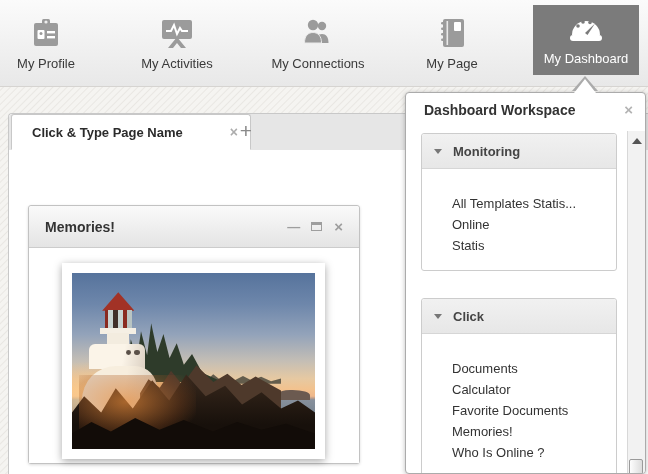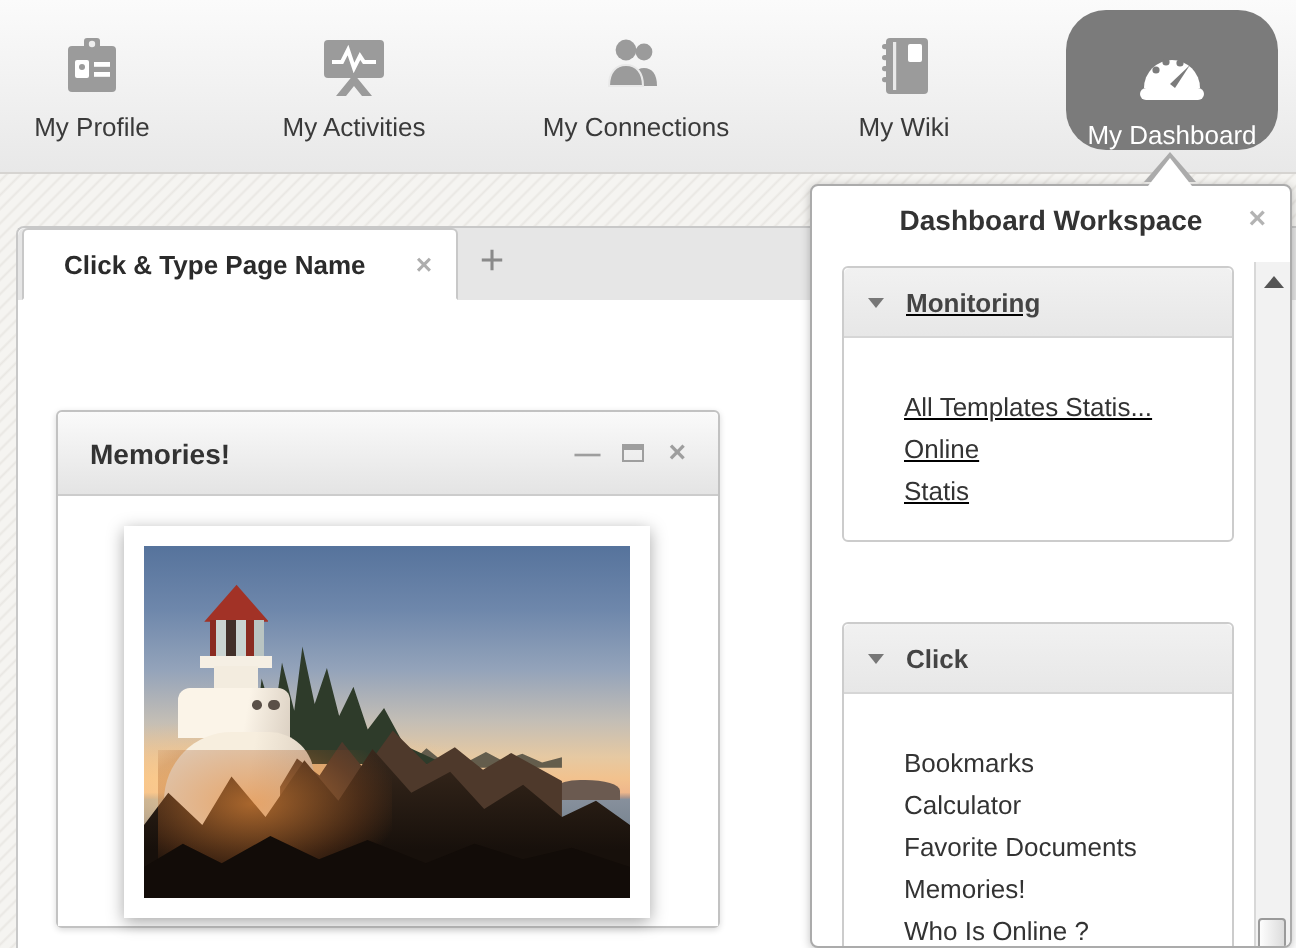--- a/index.html
+++ b/index.html
@@ -20,40 +20,39 @@
     border-bottom:1px solid #d6d4d1;z-index:10;
   }
   .nav-item{
     position:absolute;top:0;height:82px;width:110px;
     display:flex;flex-direction:column;align-items:center;justify-content:flex-start;
     padding-top:14px;box-sizing:border-box;cursor:pointer;
   }
   .nav-item .nav-icon{height:38px;display:flex;align-items:center;justify-content:center;}
   .nav-item .nav-label{font-size:13px;color:#3a3a3a;margin-top:4px;white-space:nowrap;}
   .nav-item.selected{
-    top:5px;height:70px;width:106px;background:#7b7b7b;border-radius:20px;
+    top:5px;height:70px;width:106px;background:#7b7b7b;border-radius:0;
     padding-top:4px;
-    justify-content:flex-end;
   }
   .nav-item.selected .nav-label{color:#ffffff;}
   .np{left:-9px}.na{left:122px}.nc{left:263px}.nw{left:397px}.nd{left:533px}
   .icon-svg{display:block}
 
   
   .main-container{
     position:absolute;left:8px;top:113px;width:640px;height:361px;
     background:#ffffff;border:1px solid #c8c8c8;border-right:none;border-bottom:none;
     border-radius:4px 0 0 0;box-sizing:border-box;z-index:5;
   }
   .tab-strip{
     position:relative;height:36px;background:#e6e6e6;
     border-bottom:1px solid #cccccc;border-radius:4px 0 0 0;
   }
   .tab-active{
-    position:absolute;left:2px;top:0;width:218px;height:36px;box-sizing:border-box;
+    position:absolute;left:2px;top:0;width:240px;height:36px;box-sizing:border-box;
     background:#ffffff;border:1px solid #c8c8c8;border-bottom:1px solid #ffffff;
     border-radius:3px 3px 0 0;display:flex;align-items:center;padding:0 12px 0 20px;
     cursor:pointer;
   }
   .tab-active .tab-label{font-size:13px;font-weight:bold;color:#2b2b2b;white-space:nowrap;flex:1;}
   .tab-close{font-size:14px;font-weight:bold;color:#adadad;margin-left:8px;cursor:pointer;}
   .new-tab{
     position:absolute;left:226px;top:0;width:22px;height:36px;line-height:34px;
     text-align:center;font-size:21px;color:#8a8a8a;cursor:pointer;
   }
@@ -130,32 +129,32 @@
     position:absolute;left:572px;top:76px;width:0;height:0;z-index:31;
     border-left:13px solid transparent;border-right:13px solid transparent;
     border-bottom:15px solid #ababab;
   }
   .panel-pointer-inner{
     position:absolute;left:574px;top:79px;width:0;height:0;z-index:32;
     border-left:11px solid transparent;border-right:11px solid transparent;
     border-bottom:14px solid #ffffff;
   }
   .panel-header{
-    height:34px;display:flex;align-items:center;padding:0 18px;box-sizing:border-box;justify-content:center;
+    height:34px;display:flex;align-items:center;padding:0 18px;box-sizing:border-box;
   }
   .panel-title{font-size:14px;font-weight:bold;color:#333333;}
   .panel-close{
     position:absolute;right:12px;top:9px;font-size:15px;font-weight:bold;
     color:#b3b3b3;cursor:pointer;line-height:1;
   }
   .sections{position:absolute;left:15px;top:40px;width:196px;}
   .section{
     border:1px solid #cccccc;border-radius:3px;background:#ffffff;box-sizing:border-box;
   }
-  .section-m{margin-bottom:40px;text-decoration:underline;}
+  .section-m{margin-bottom:27px;}
   .section-header{
     height:35px;background:linear-gradient(to bottom,#f1f1f1,#e7e7e7);
     border-bottom:1px solid #d6d6d6;display:flex;align-items:center;
     padding:0 12px;box-sizing:border-box;cursor:pointer;border-radius:3px 3px 0 0;
   }
   .collapse-arrow{
     width:0;height:0;border-left:4px solid transparent;border-right:4px solid transparent;
     border-top:5px solid #777777;margin-right:11px;
   }
   .section-title{font-size:13px;font-weight:bold;color:#444444;}
@@ -231,21 +230,21 @@
         <svg class="icon-svg" width="36" height="36" viewBox="0 0 36 36">
           <rect x="9" y="4" width="21" height="28" rx="2" fill="#9b9b9b"></rect>
           <rect x="20" y="7" width="7" height="9" rx="1" fill="#ffffff"></rect>
           <rect x="7" y="7" width="5" height="2.6" rx="1.3" fill="#9b9b9b"></rect>
           <rect x="7" y="12.5" width="5" height="2.6" rx="1.3" fill="#9b9b9b"></rect>
           <rect x="7" y="18" width="5" height="2.6" rx="1.3" fill="#9b9b9b"></rect>
           <rect x="7" y="23.5" width="5" height="2.6" rx="1.3" fill="#9b9b9b"></rect>
           <rect x="12.5" y="6" width="1.6" height="24" fill="#e9e9e9"></rect>
         </svg>
       </span>
-      <span class="nav-label">My Wiki</span>
+      <span class="nav-label">My Page</span>
     </div>
 
     <div class="nav-item nd selected">
       <span class="nav-icon">
         <svg class="icon-svg" width="40" height="38" viewBox="0 0 40 38">
           <path d="M6 26 a14 14 0 1 1 28 0 z" fill="#ffffff"></path>
           <rect x="4" y="26" width="32" height="6" rx="3" fill="#ffffff"></rect>
           <circle cx="12" cy="17" r="1.8" fill="#7b7b7b"></circle>
           <circle cx="17" cy="13" r="1.8" fill="#7b7b7b"></circle>
           <circle cx="24" cy="13.5" r="1.8" fill="#7b7b7b"></circle>
@@ -325,21 +324,21 @@
           <li>Statis</li>
         </ul>
       </div>
 
       <div class="section">
         <div class="section-header">
           <span class="collapse-arrow"></span>
           <span class="section-title">Click</span>
         </div>
         <ul class="section-list">
-          <li>Bookmarks</li>
+          <li>Documents</li>
           <li>Calculator</li>
           <li>Favorite Documents</li>
           <li>Memories!</li>
           <li>Who Is Online ?</li>
         </ul>
       </div>
     </div>
 
     <div class="pscroll">
       <div class="pscroll-up">

